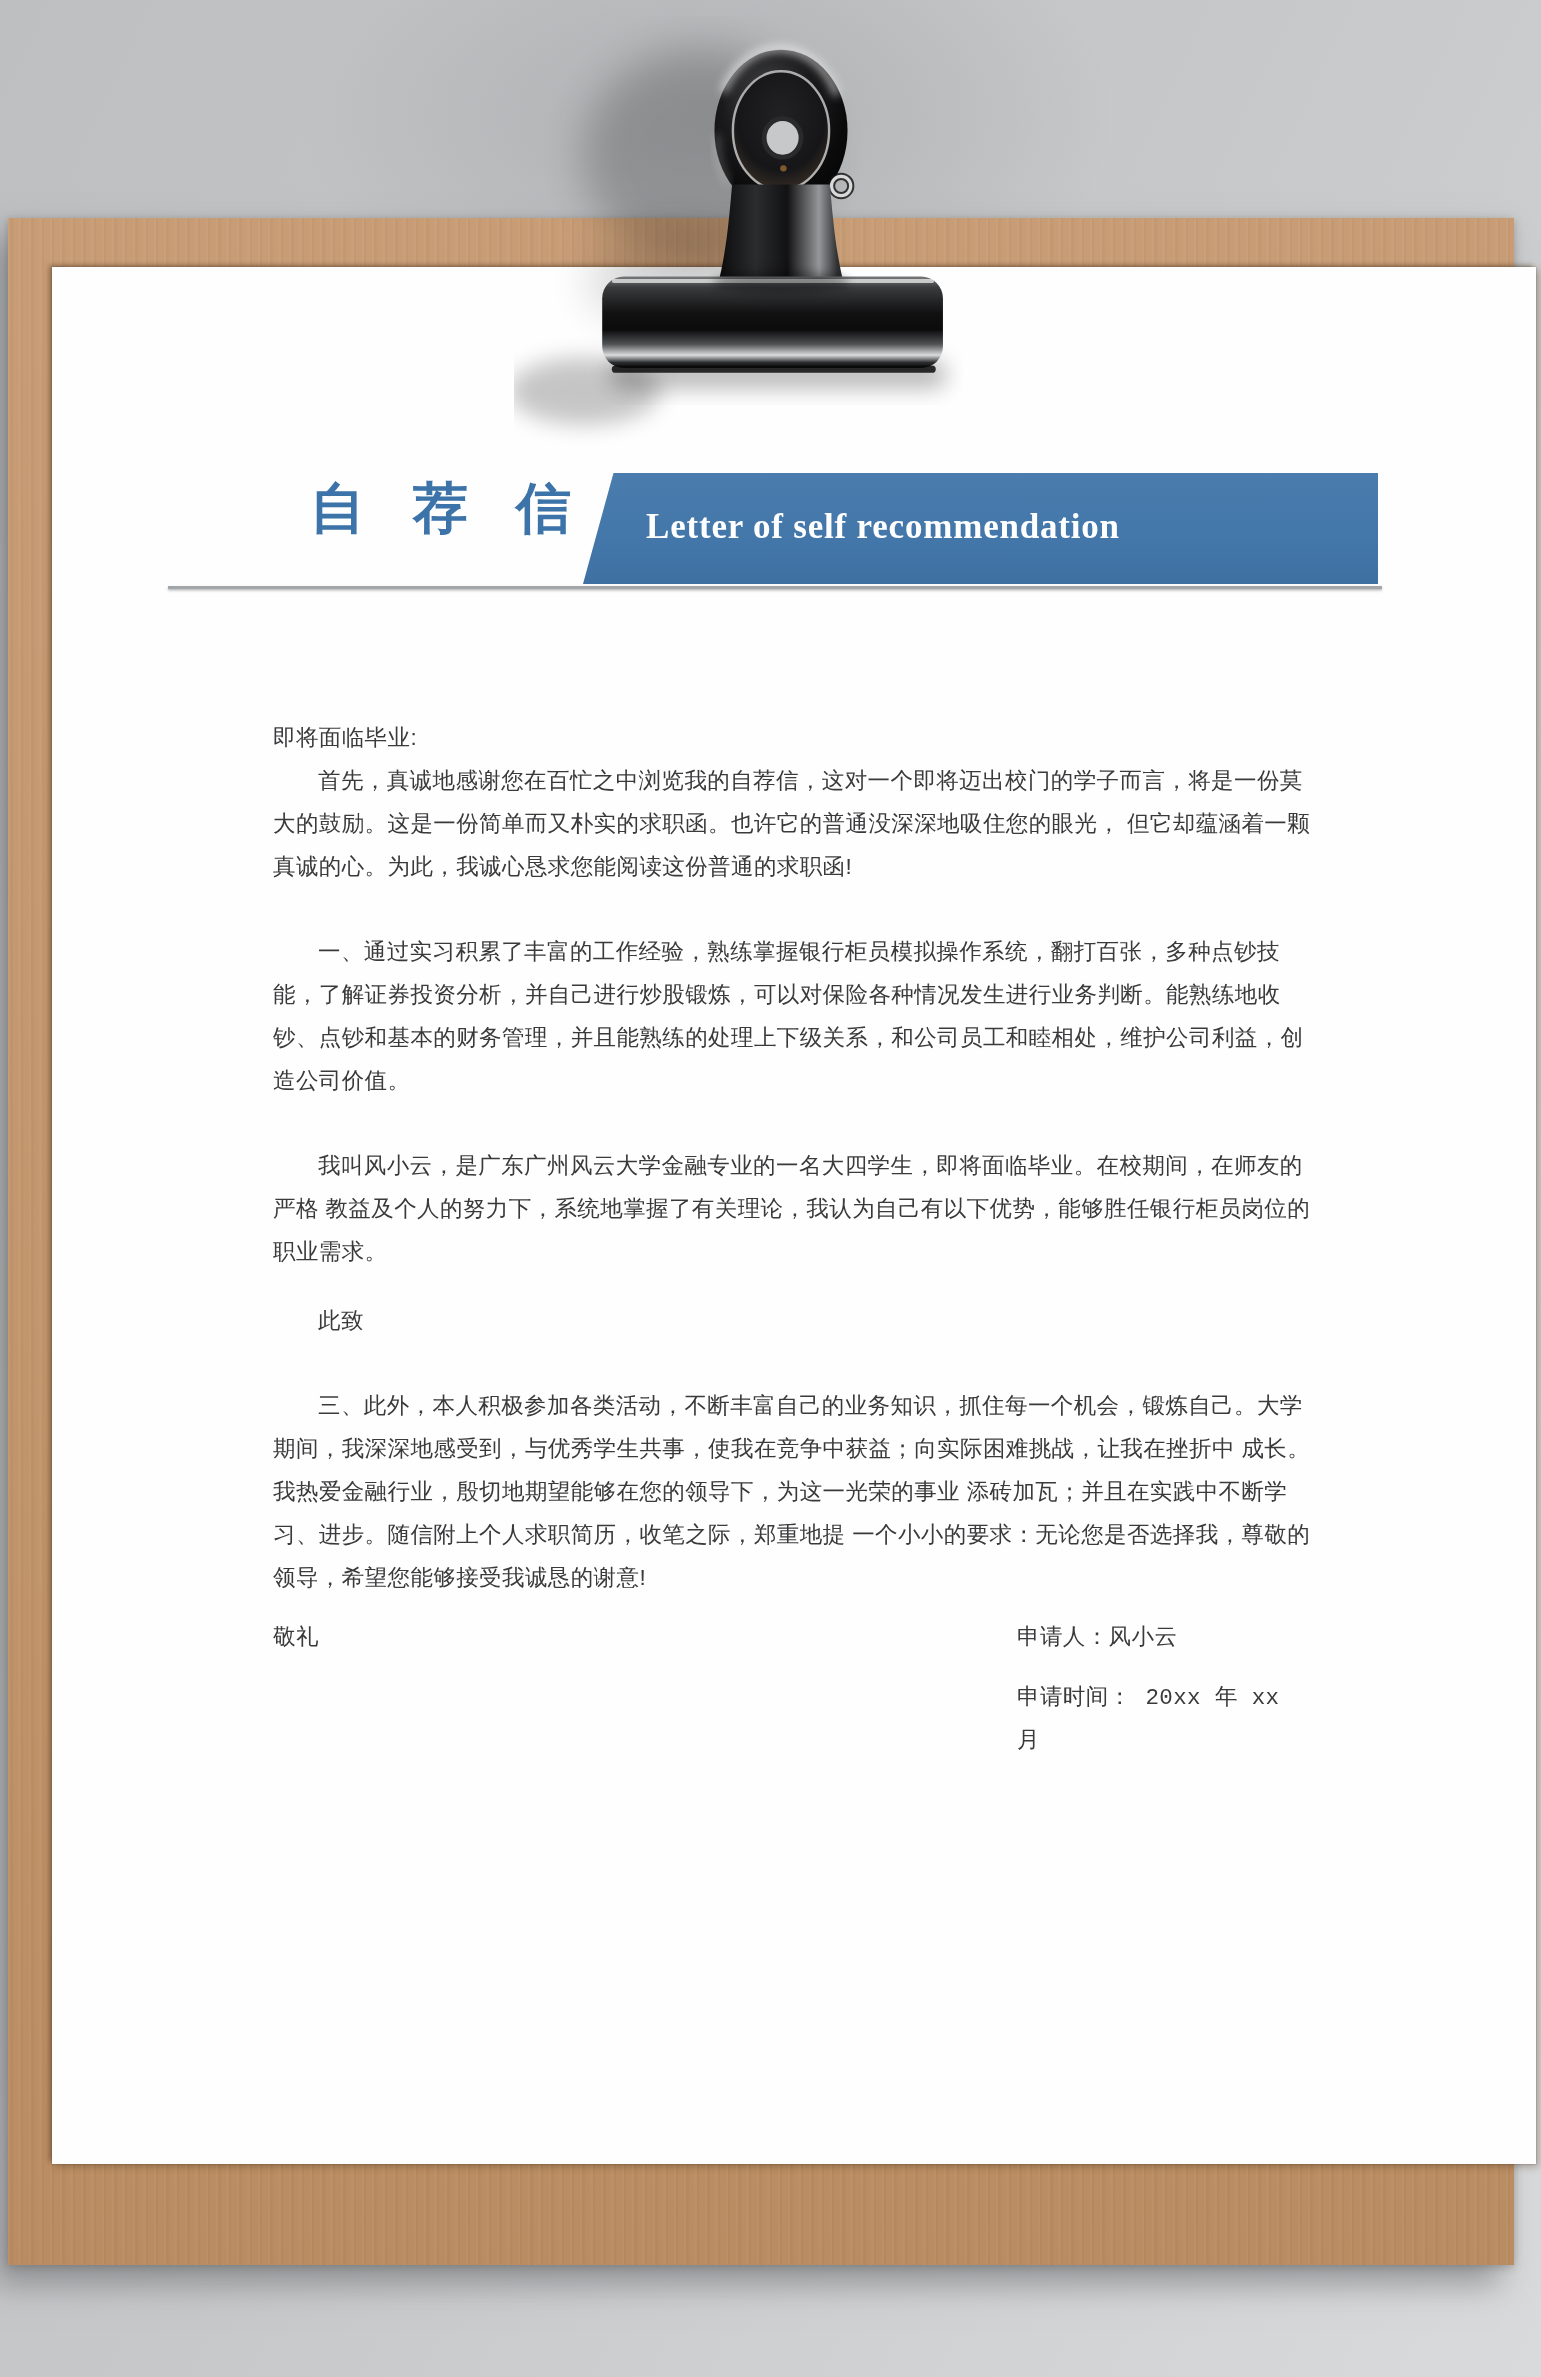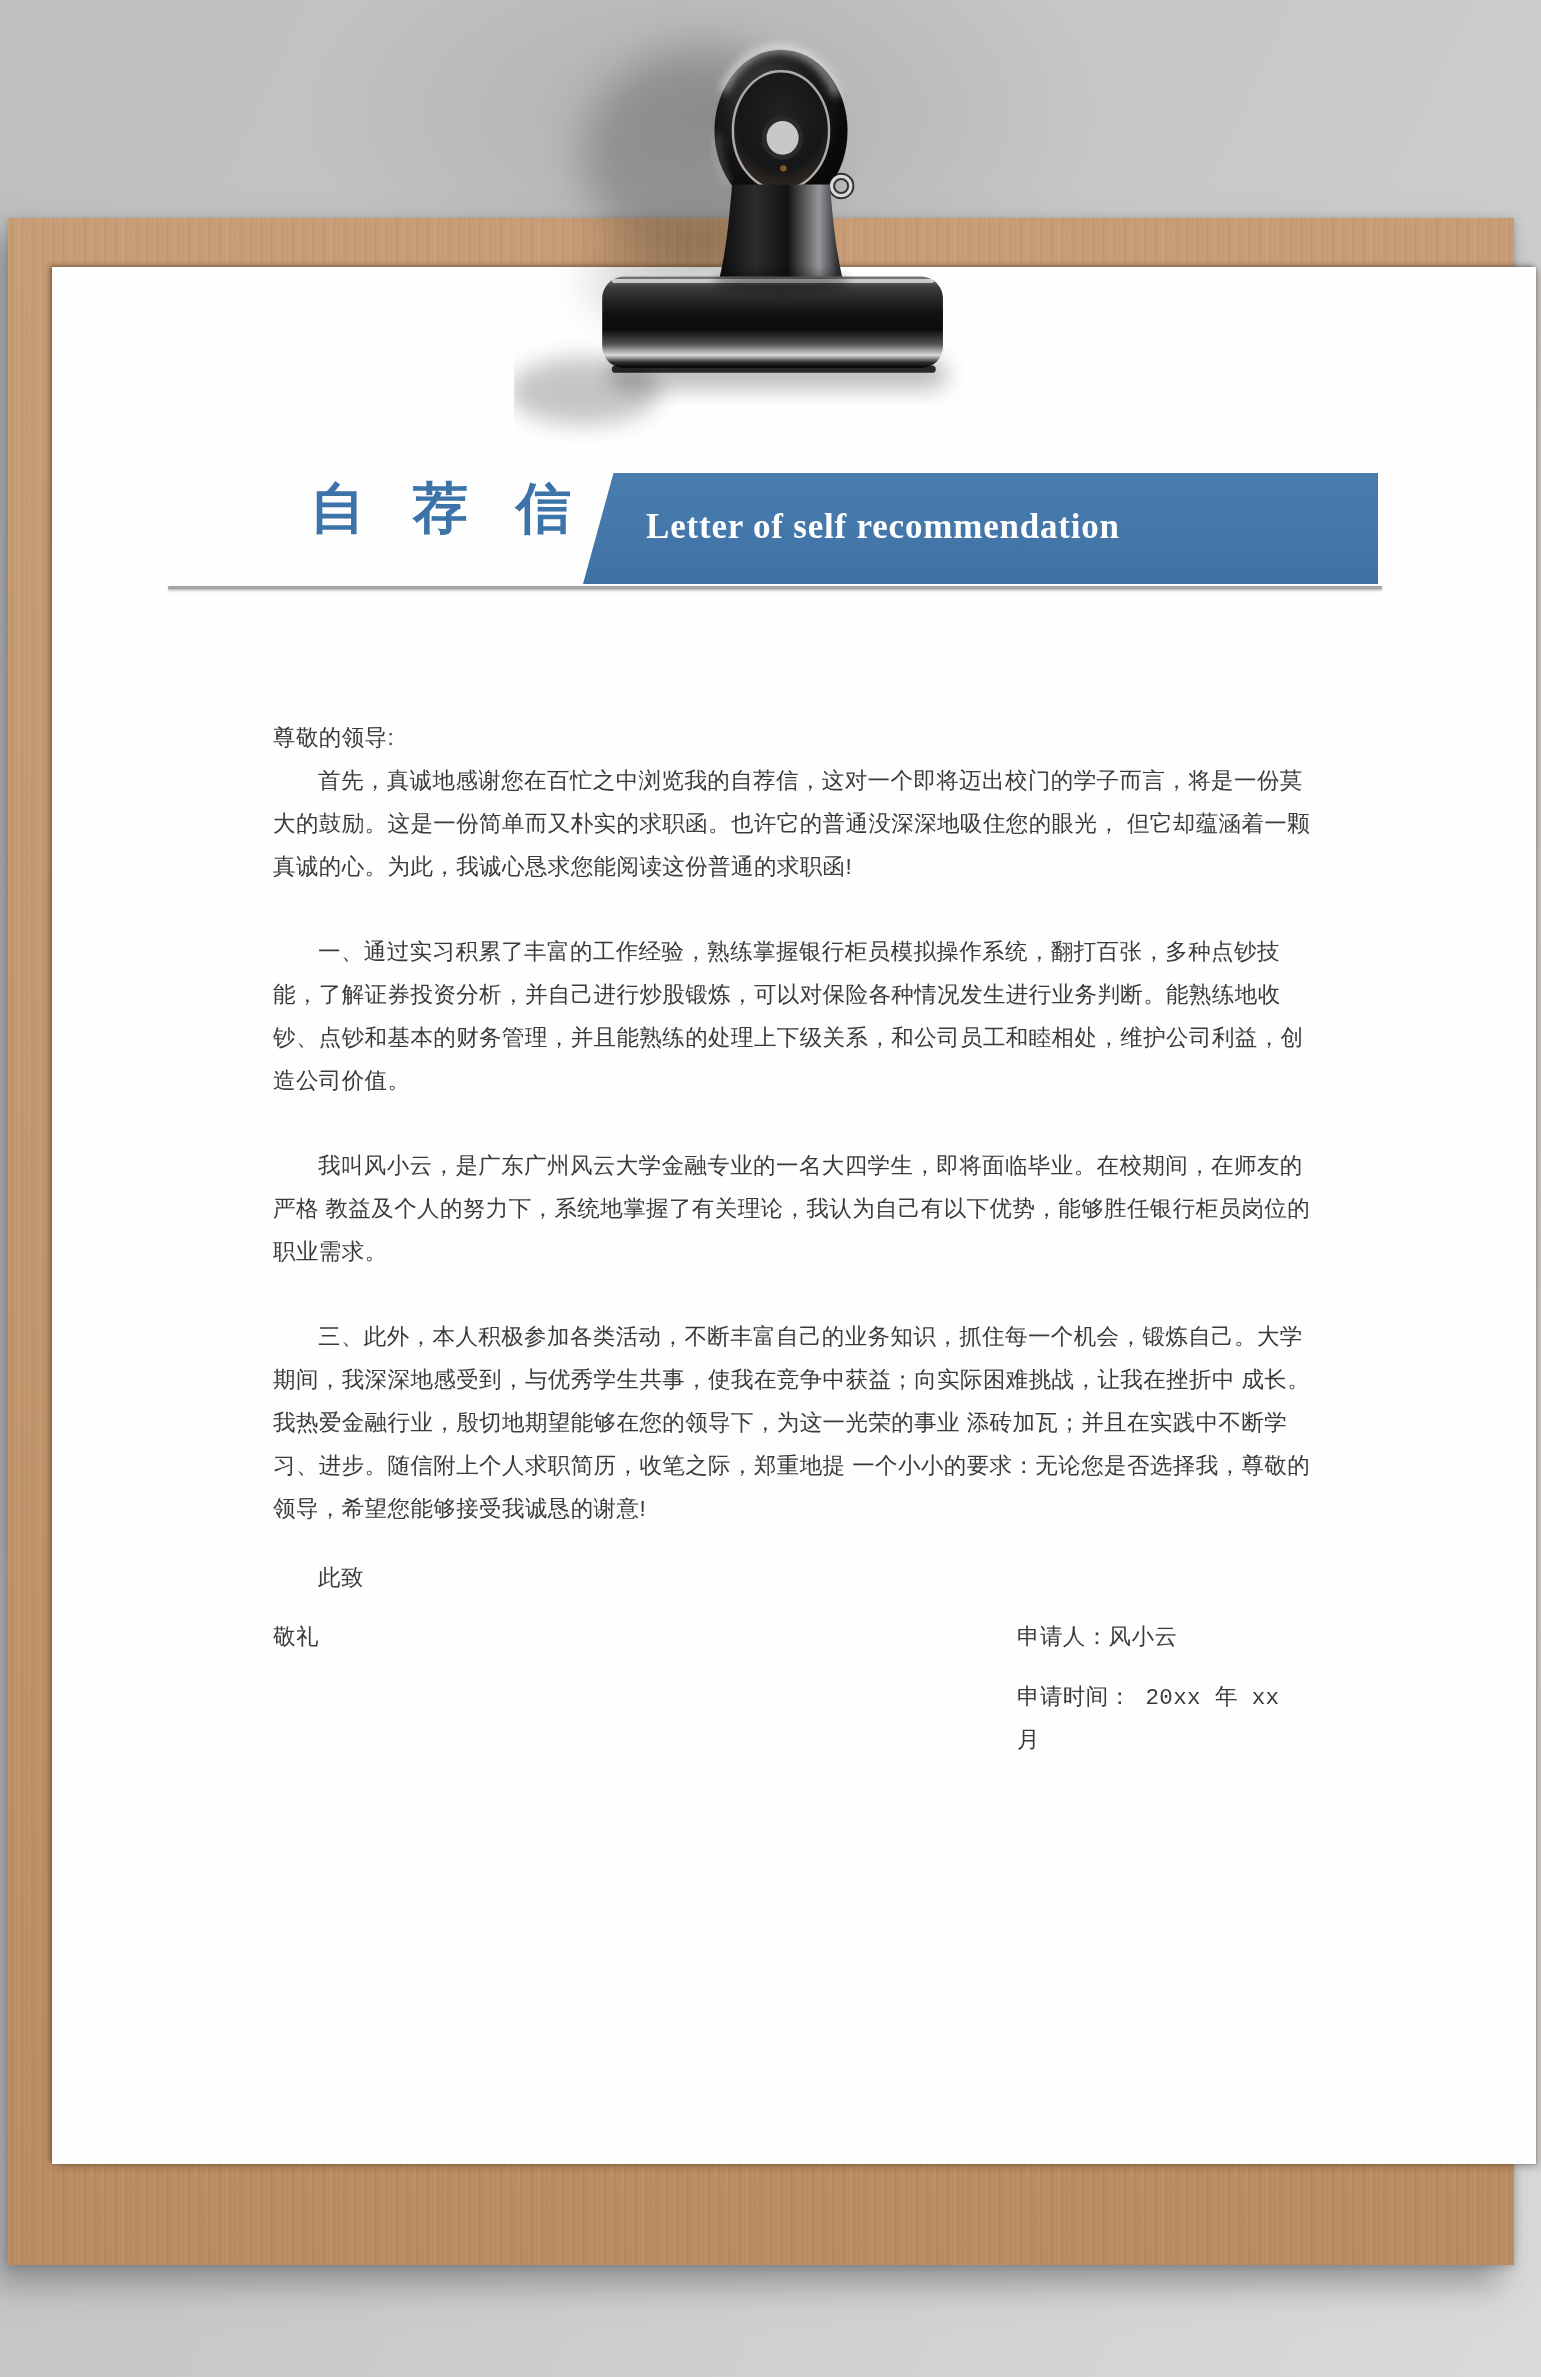--- a/index.html
+++ b/index.html
@@ -74,26 +74,26 @@
   <div class="board">
     <div class="paper">
 
       <div class="title-cn">自 荐 信</div>
       <div class="title-rule"></div>
       <div class="banner">
         <div class="banner-text">Letter of self recommendation</div>
       </div>
 
       <div class="letter-body">
-        <p>尊敬的领导:</p>
+        <p>即将面临毕业:</p>
         <p class="indent">首先，真诚地感谢您在百忙之中浏览我的自荐信，这对一个即将迈出校门的学子而言，将是一份莫大的鼓励。这是一份简单而又朴实的求职函。也许它的普通没深深地吸住您的眼光， 但它却蕴涵着一颗真诚的心。为此，我诚心恳求您能阅读这份普通的求职函!</p>
         <p class="indent para">一、通过实习积累了丰富的工作经验，熟练掌握银行柜员模拟操作系统，翻打百张，多种点钞技能，了解证券投资分析，并自己进行炒股锻炼，可以对保险各种情况发生进行业务判断。能熟练地收钞、点钞和基本的财务管理，并且能熟练的处理上下级关系，和公司员工和睦相处，维护公司利益，创造公司价值。</p>
         <p class="indent para">我叫风小云，是广东广州风云大学金融专业的一名大四学生，即将面临毕业。在校期间，在师友的严格 教益及个人的努力下，系统地掌握了有关理论，我认为自己有以下优势，能够胜任银行柜员岗位的职业需求。</p>
+        <p class="indent cizhi">此致</p>
         <p class="indent para">三、此外，本人积极参加各类活动，不断丰富自己的业务知识，抓住每一个机会，锻炼自己。大学期间，我深深地感受到，与优秀学生共事，使我在竞争中获益；向实际困难挑战，让我在挫折中 成长。我热爱金融行业，殷切地期望能够在您的领导下，为这一光荣的事业 添砖加瓦；并且在实践中不断学习、进步。随信附上个人求职简历，收笔之际，郑重地提 一个小小的要求：无论您是否选择我，尊敬的领导，希望您能够接受我诚恳的谢意!</p>
-        <p class="indent cizhi">此致</p>
         <div class="sign-row">
           <span class="sign-left">敬礼</span>
           <span class="sign-right">申请人：风小云</span>
         </div>
         <div class="time-row">
           <span class="sign-right">申请时间： 20xx 年 xx 月</span>
         </div>
       </div>
 
     </div>

